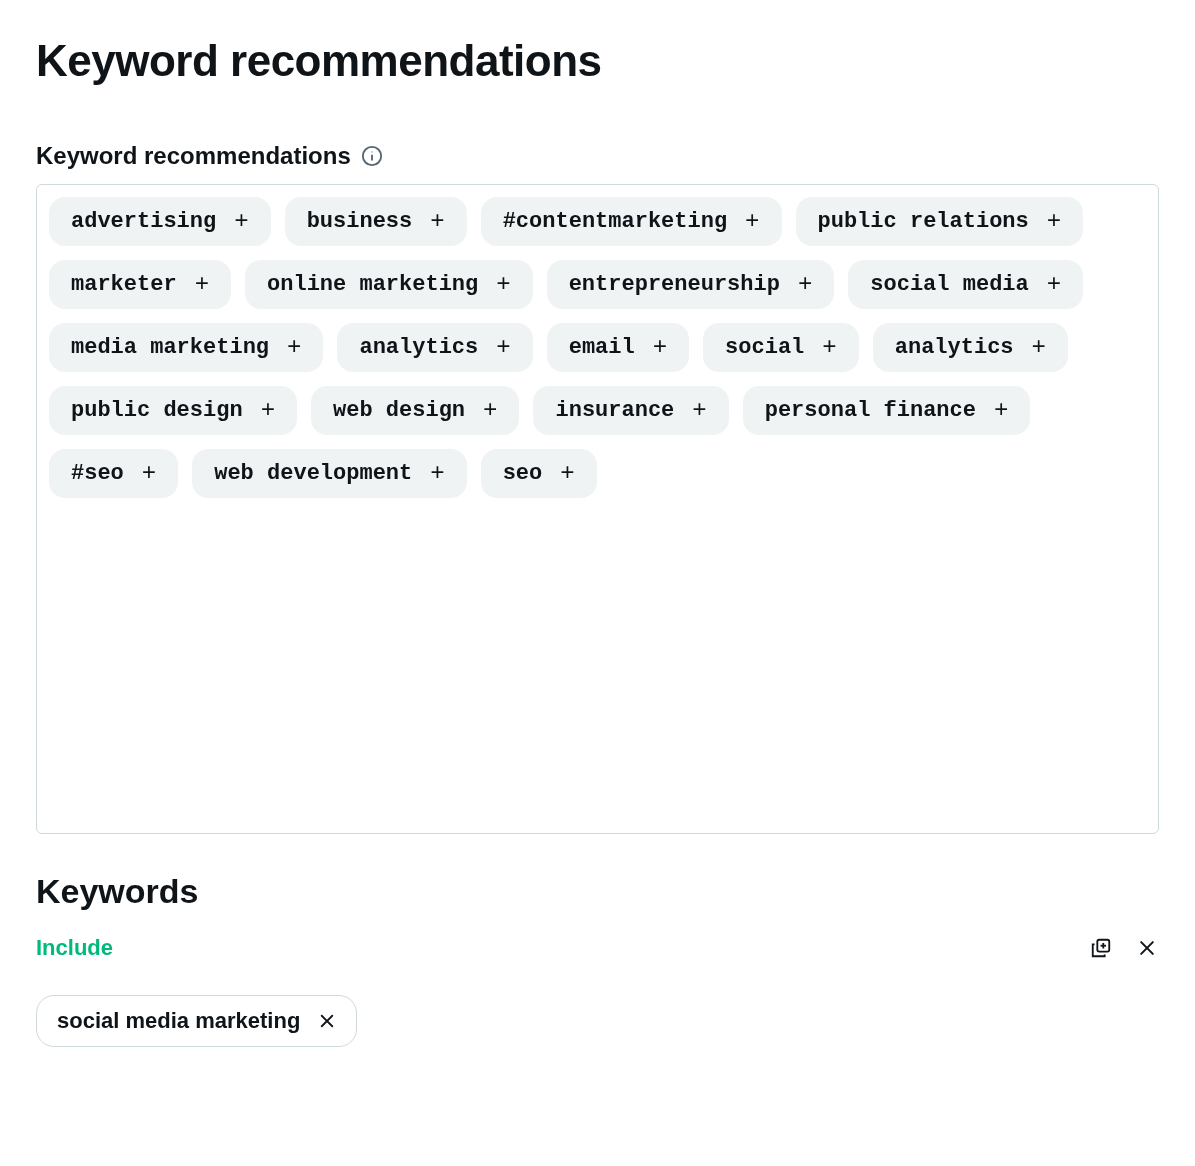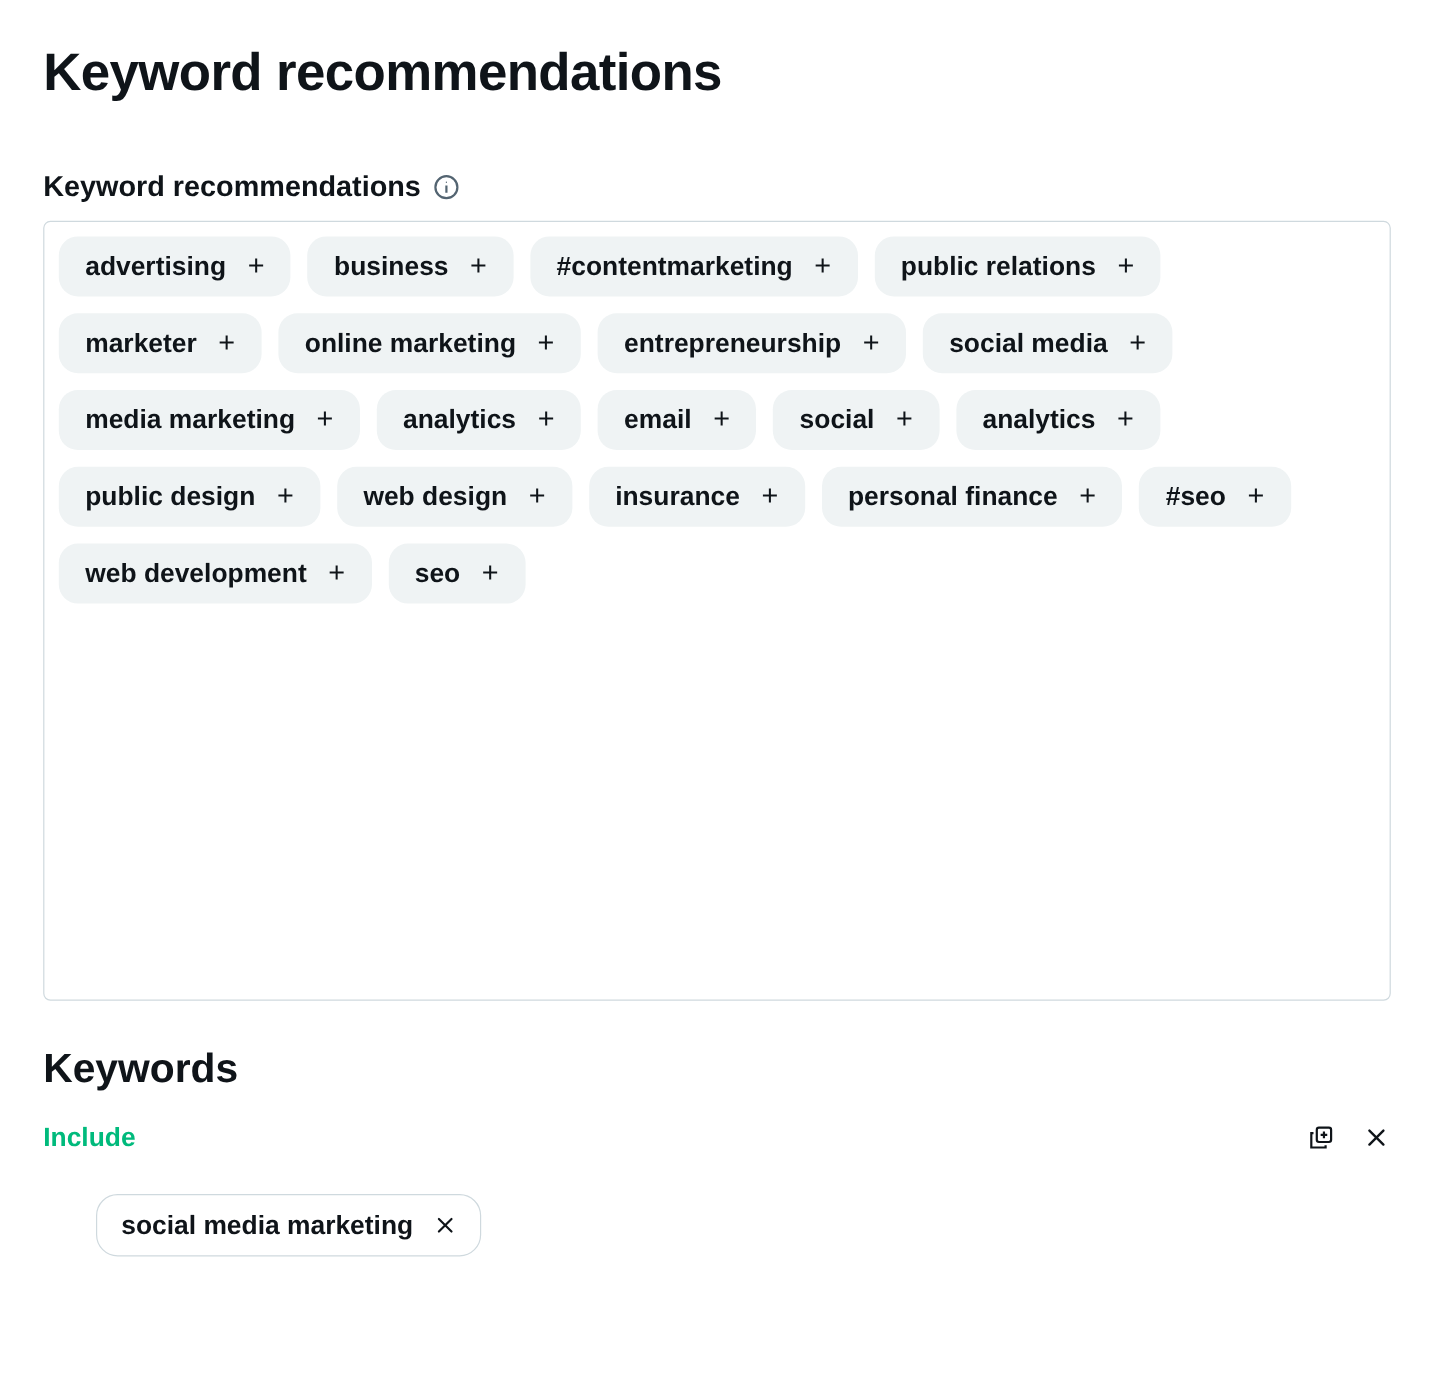--- a/index.html
+++ b/index.html
@@ -54,20 +54,21 @@
     border-radius: 16px;
     padding: 12px 22px;
     display: inline-flex;
     align-items: center;
     gap: 18px;
     font-size: 22px;
     font-weight: 700;
     color: #0f1419;
     cursor: pointer;
     user-select: none;
+    font-family: Liberation Mono, monospace;
   }
   .chip .plus {
     font-size: 24px;
     font-weight: 400;
     color: #0f1419;
     line-height: 1;
   }
   .keywords-title {
     font-size: 34px;
     font-weight: 800;
@@ -102,21 +103,20 @@
     display: inline-flex;
     align-items: center;
     gap: 18px;
     border: 1px solid #cfd9de;
     border-radius: 18px;
     padding: 12px 20px;
     font-size: 22px;
     font-weight: 600;
     color: #0f1419;
     background: #fff;
-    margin-left: 44px;
   }
   .include-chip .x {
     font-weight: 400;
     cursor: pointer;
     display: inline-flex;
   }
   svg { display: block; }
 </style>
 </head>
 <body>

